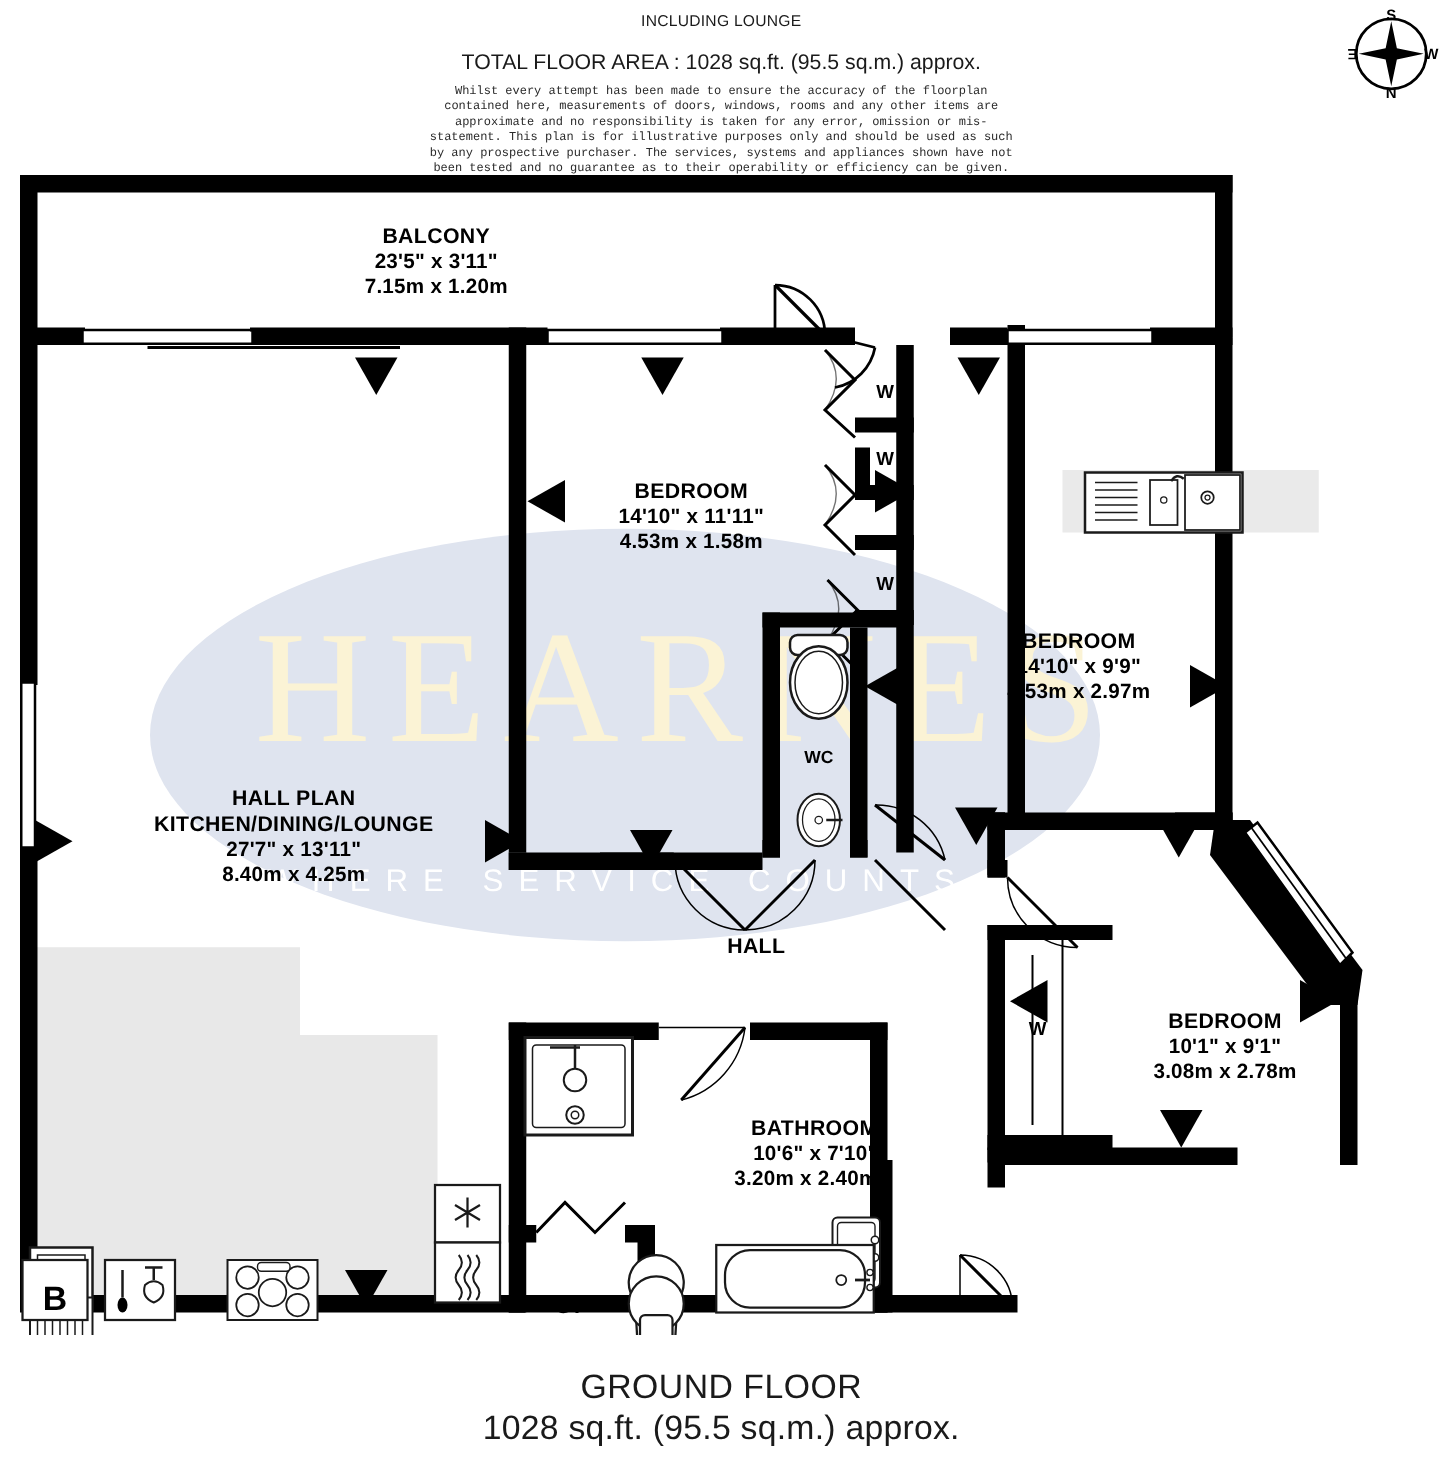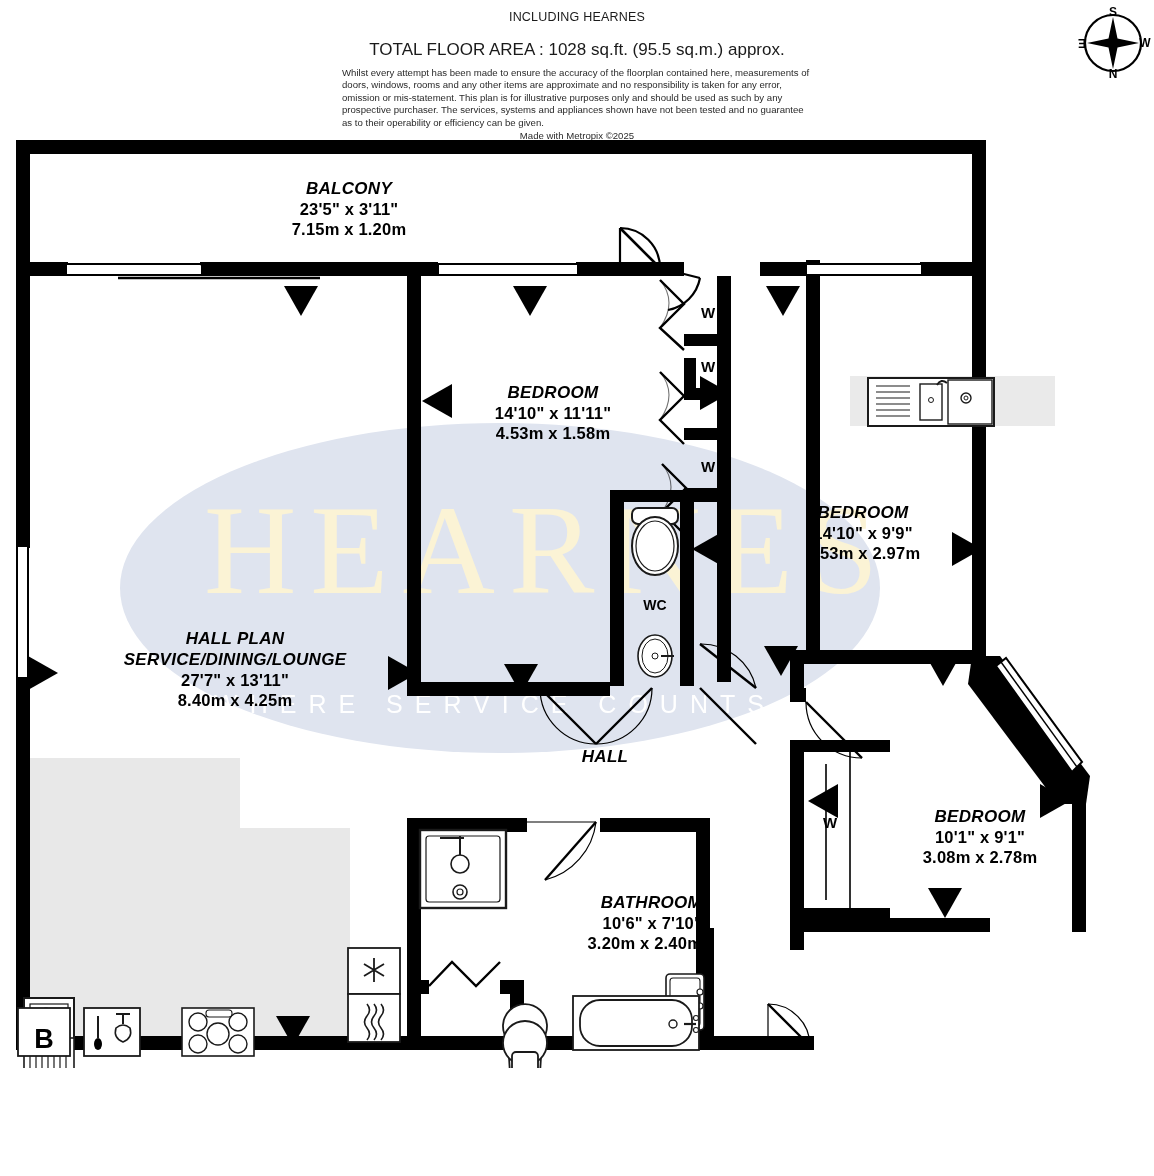--- a/index.html
+++ b/index.html
@@ -8,47 +8,47 @@
     font-family:"Liberation Sans", sans-serif;color:#111;
   }
   #page{position:absolute;inset:0;}
 
   
   .hdr{position:absolute;left:0;right:0;top:0;text-align:center;}
   .hdr-including{font-size:12.5px;font-weight:400;letter-spacing:.2px;margin-top:10px;color:#1a1a1a;}
   .hdr-total{font-size:17px;font-weight:400;margin-top:16px;color:#1a1a1a;}
   .hdr-disc{
     font-size:9.6px;line-height:12.4px;color:#2a2a2a;
-    width:470px;margin:7px auto 0 auto;text-align:left;
+    width:470px;margin:7px auto 0 auto;text-align:center;font-family:Liberation Mono, monospace;
   }
   .hdr-made{font-size:9.6px;color:#2a2a2a;margin-top:1px;}
 
   
   .compass{position:absolute;left:1074px;top:2px;width:78px;height:78px;}
 
   
   .plan{position:absolute;left:0;top:128px;width:1154px;height:940px;}
 
   
   .ftr{position:absolute;left:0;right:0;bottom:18px;text-align:center;}
   .ftr-1{font-size:27px;letter-spacing:.4px;color:#1a1a1a;}
   .ftr-2{font-size:27px;letter-spacing:.2px;color:#1a1a1a;margin-top:2px;}
 
   
   .rlabel{position:absolute;text-align:center;white-space:nowrap;color:#000;}
-  .rname{font-size:17px;font-weight:bold;letter-spacing:.3px;line-height:21px;font-style:italic;}
+  .rname{font-size:17px;font-weight:bold;letter-spacing:.3px;line-height:21px;}
   .rdim{font-size:16.5px;font-weight:bold;letter-spacing:.2px;line-height:20px;}
 </style>
 </head>
 <body>
 
 <div id="page">
 
   <div class="hdr">
-    <div class="hdr-including">INCLUDING HEARNES</div>
+    <div class="hdr-including">INCLUDING LOUNGE</div>
     <div class="hdr-total">TOTAL FLOOR AREA : 1028 sq.ft. (95.5 sq.m.) approx.</div>
     <div class="hdr-disc">Whilst every attempt has been made to ensure the accuracy of the floorplan contained here, measurements of doors, windows, rooms and any other items are approximate and no responsibility is taken for any error, omission or mis-statement. This plan is for illustrative purposes only and should be used as such by any prospective purchaser. The services, systems and appliances shown have not been tested and no guarantee as to their operability or efficiency can be given.</div>
     <div class="hdr-made">Made with Metropix ©2025</div>
   </div>
 
   <svg class="compass" viewBox="0 0 78 78">
     <circle cx="39" cy="41" r="28" fill="none" stroke="#000" stroke-width="2.2"></circle>
     <path d="M39 15 L43.5 36.5 L65 41 L43.5 45.5 L39 67 L34.5 45.5 L13 41 L34.5 36.5 Z" fill="#000"></path>
     <text x="39" y="14" text-anchor="middle" font-family="Liberation Sans, sans-serif" font-size="12" font-weight="bold" fill="#000">S</text>
     <text x="39" y="76" text-anchor="middle" font-family="Liberation Sans, sans-serif" font-size="12" font-weight="bold" fill="#000">N</text>
@@ -360,29 +360,33 @@
   </div>
 
   <div class="rlabel" style="left:855px;top:806px;width:250px;">
     <div class="rname">BEDROOM</div>
     <div class="rdim">10'1"  x 9'1"</div>
     <div class="rdim">3.08m  x 2.78m</div>
   </div>
 
   <div class="rlabel" style="left:85px;top:628px;width:300px;">
     <div class="rname">HALL PLAN</div>
-    <div class="rname">SERVICE/DINING/LOUNGE</div>
+    <div class="rname">KITCHEN/DINING/LOUNGE</div>
     <div class="rdim">27'7"  x 13'11"</div>
     <div class="rdim">8.40m  x 4.25m</div>
   </div>
 
   <div class="rlabel" style="left:452px;top:892px;width:250px;text-align:right;">
     <div class="rname">BATHROOM</div>
     <div class="rdim">10'6"  x 7'10"</div>
     <div class="rdim">3.20m  x 2.40m</div>
   </div>
 
   <div class="rlabel" style="left:530px;top:746px;width:150px;">
     <div class="rname">HALL</div>
   </div>
 
+  <div class="ftr">
+    <div class="ftr-1">GROUND FLOOR</div>
+    <div class="ftr-2">1028 sq.ft. (95.5 sq.m.) approx.</div>
+  </div>
 
 </div>
 
 </body></html>

